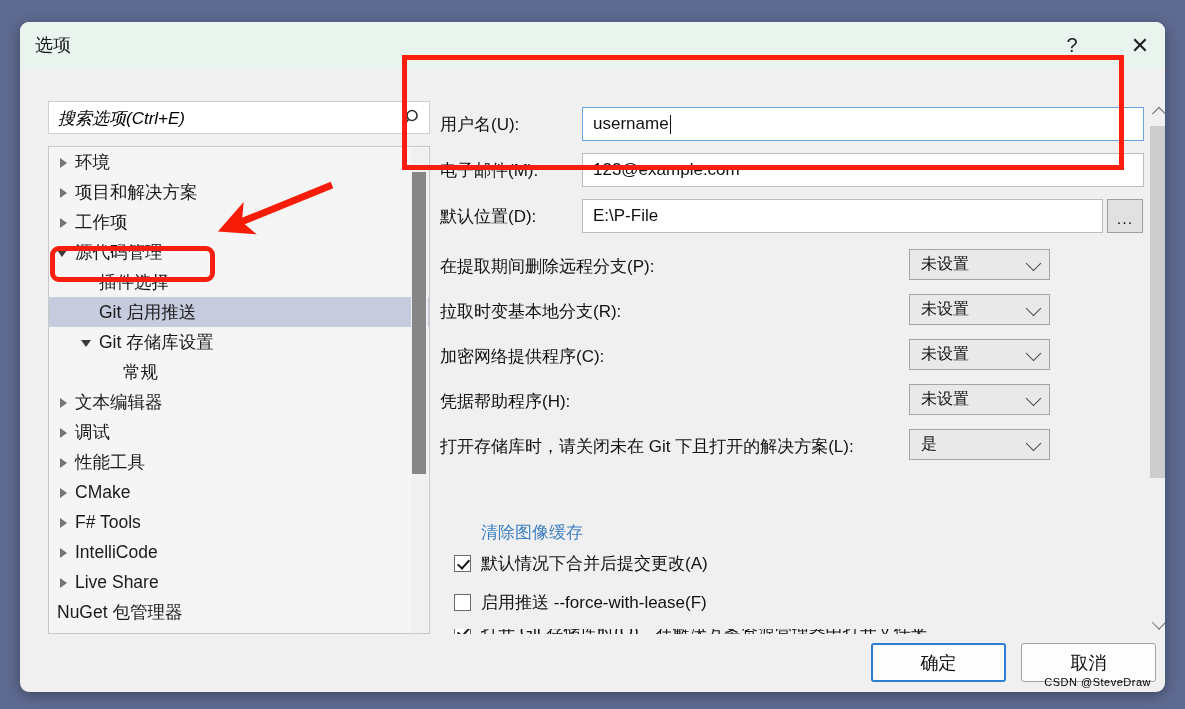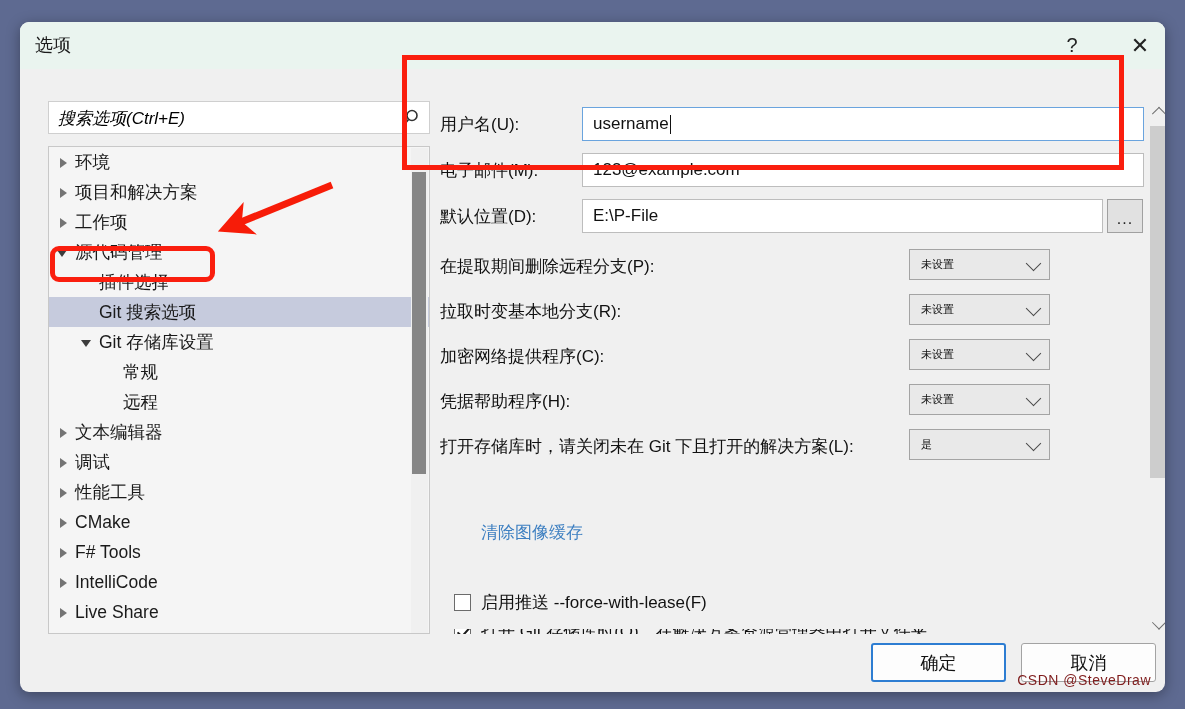--- a/index.html
+++ b/index.html
@@ -131,21 +131,21 @@
     font-size: 16px; color: #222; letter-spacing: 1px;
     padding-bottom: 4px;
   }
 
   .combo {
     position: absolute;
     width: 141px; height: 31px;
     background: #e9e9e9; border: 1px solid #a4a4a4;
     box-sizing: border-box;
     display: flex; align-items: center;
-    font-size: 11px; color: #111;
+    font-size: 16px; color: #111;
     padding-left: 11px;
   }
   .combo .chev {
     position: absolute; right: 10px; top: 8px;
     width: 10px; height: 10px;
     border-right: 1.6px solid #4a4a4a;
     border-bottom: 1.6px solid #4a4a4a;
     transform: rotate(45deg);
   }
 
@@ -197,21 +197,21 @@
     position: absolute; height: 39px;
     background: #fdfdfd; border: 1px solid #a3a3a3;
     border-radius: 3px; box-sizing: border-box;
     display: flex; align-items: center; justify-content: center;
     font-size: 18px; color: #111;
   }
   .btn.primary { border: 2px solid #2d7dd2; }
 
   .watermark {
     position: absolute; right: 14px; bottom: 4px;
-    font-size: 14px; color: #7f1d1d;
+    font-size: 11px; color: #000000;
     letter-spacing: .5px;
   }
 
   
   .anno-rect {
     position: absolute; border: 5px solid #fa1e0e;
     box-sizing: border-box; pointer-events: none;
   }
   .anno-rect.rounded { border-radius: 9px; }
   .anno-arrow { position: absolute; pointer-events: none; }
@@ -254,34 +254,30 @@
           <div class="tree-row" style="padding-left: 8px;">
             <span class="tw expanded"></span>
             <span>源代码管理</span>
           </div>
           <div class="tree-row" style="padding-left: 32px;">
             <span class="tw none"></span>
             <span>插件选择</span>
           </div>
           <div class="tree-row selected" style="padding-left: 32px;">
             <span class="tw none"></span>
-            <span>Git 搜索选项</span>
+            <span>Git 启用推送</span>
           </div>
           <div class="tree-row" style="padding-left: 32px;">
             <span class="tw expanded"></span>
             <span>Git 存储库设置</span>
           </div>
           <div class="tree-row" style="padding-left: 56px;">
             <span class="tw none"></span>
             <span>常规</span>
           </div>
-          <div class="tree-row" style="padding-left: 56px;">
-            <span class="tw none"></span>
-            <span>远程</span>
-          </div>
           <div class="tree-row" style="padding-left: 8px;">
             <span class="tw collapsed"></span>
             <span>文本编辑器</span>
           </div>
           <div class="tree-row" style="padding-left: 8px;">
             <span class="tw collapsed"></span>
             <span>调试</span>
           </div>
           <div class="tree-row" style="padding-left: 8px;">
             <span class="tw collapsed"></span>
@@ -373,20 +369,24 @@
         <span class="lbl">打开存储库时，请关闭未在 Git 下且打开的解决方案(L):</span>
       </div>
       <div class="combo" style="left:479px; top:351px;">
         <span>是</span>
         <span class="chev"></span>
       </div>
 
 
       <div class="link" style="left:51px; top:443px;">清除图像缓存</div>
 
+      <div class="cb-row" style="left:24px; top:474px;">
+        <span class="cbox checked"></span>
+        <span class="cb-label">默认情况下合并后提交更改(A)</span>
+      </div>
 
       <div class="cb-row" style="left:24px; top:513px;">
         <span class="cbox"></span>
         <span class="cb-label">启用推送 --force-with-lease(F)</span>
       </div>
 
       <div class="cb-row clipped" style="left:24px; top:551px; height:5px;">
         <span class="cbox checked"></span>
         <span class="cb-label">打开 Git 存储库时(O)，在解决方案资源管理器中打开文件夹</span>
       </div>

